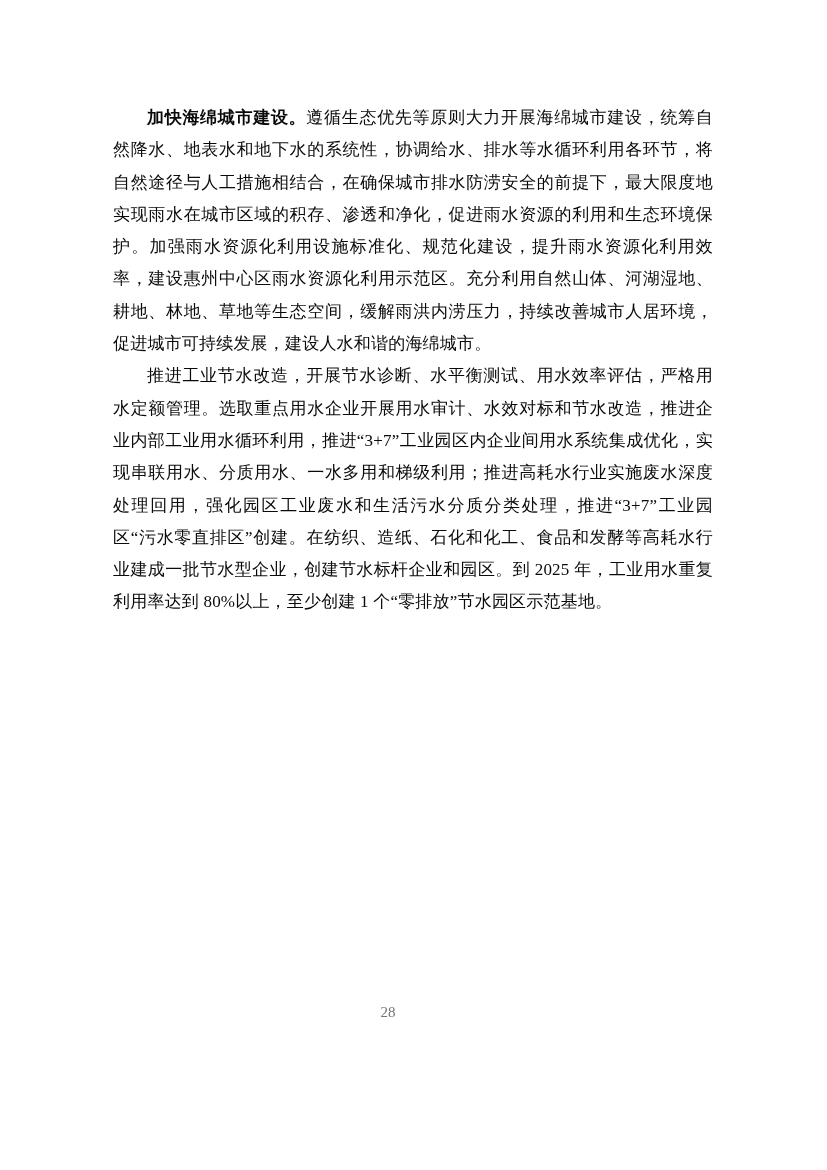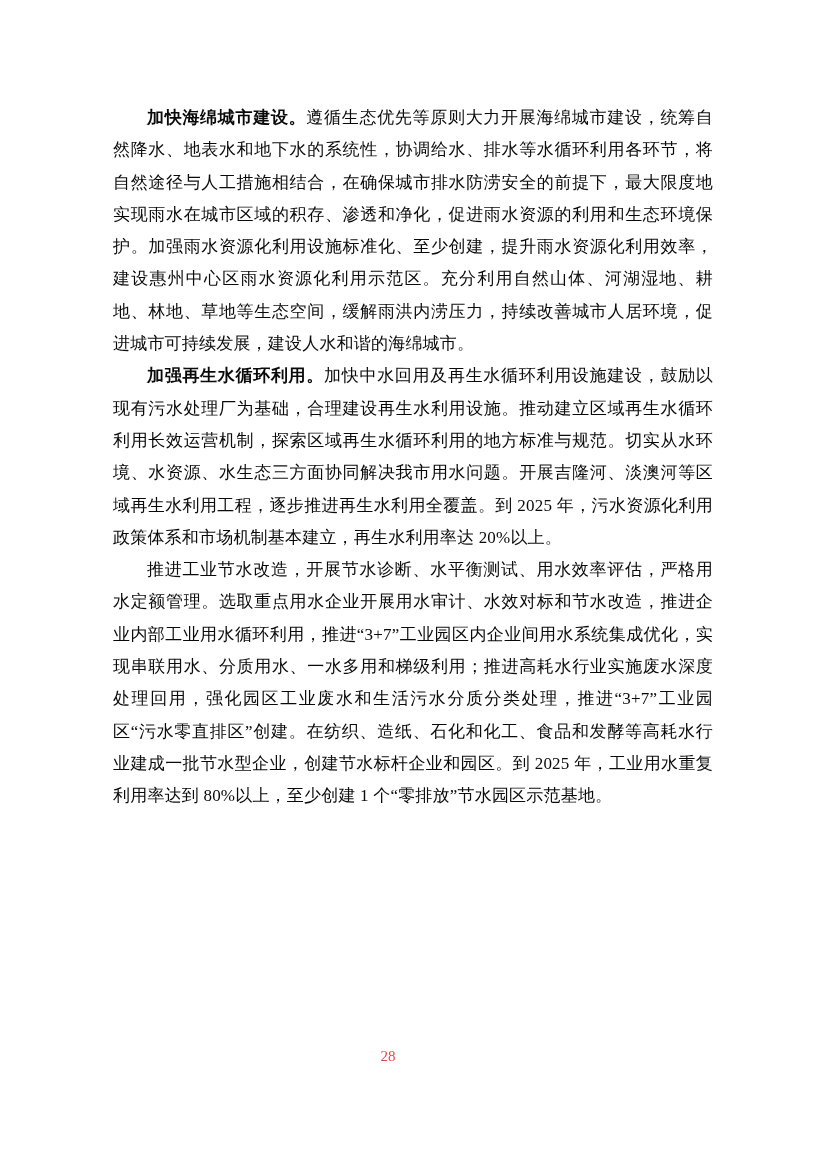--- a/index.html
+++ b/index.html
@@ -36,30 +36,29 @@
     text-indent: 2em;
     text-align: justify;
     text-justify: inter-ideograph;
   }
   .lead {
     font-weight: bold;
   }
   .page-number {
     position: absolute;
     left: 0;
-    top: 1048px;
+    top: 1004px;
     width: 776px;
     text-align: center;
     font-size: 15px;
-    color: #ef4444;
+    color: #737373;
   }
 </style>
 </head>
 <body>
 
 <div class="page">
   <div class="content">
-    <p class="para"><span class="lead">加快海绵城市建设。</span><span>遵循生态优先等原则大力开展海绵城市建设，统筹自然降水、地表水和地下水的系统性，协调给水、排水等水循环利用各环节，将自然途径与人工措施相结合，在确保城市排水防涝安全的前提下，最大限度地实现雨水在城市区域的积存、渗透和净化，促进雨水资源的利用和生态环境保护。加强雨水资源化利用设施标准化、至少创建，提升雨水资源化利用效率，建设惠州中心区雨水资源化利用示范区。充分利用自然山体、河湖湿地、耕地、林地、草地等生态空间，缓解雨洪内涝压力，持续改善城市人居环境，促进城市可持续发展，建设人水和谐的海绵城市。</span></p>
-    <p class="para"><span class="lead">加强再生水循环利用。</span><span>加快中水回用及再生水循环利用设施建设，鼓励以现有污水处理厂为基础，合理建设再生水利用设施。推动建立区域再生水循环利用长效运营机制，探索区域再生水循环利用的地方标准与规范。切实从水环境、水资源、水生态三方面协同解决我市用水问题。开展吉隆河、淡澳河等区域再生水利用工程，逐步推进再生水利用全覆盖。到 2025 年，污水资源化利用政策体系和市场机制基本建立，再生水利用率达 20%以上。</span></p>
+    <p class="para"><span class="lead">加快海绵城市建设。</span><span>遵循生态优先等原则大力开展海绵城市建设，统筹自然降水、地表水和地下水的系统性，协调给水、排水等水循环利用各环节，将自然途径与人工措施相结合，在确保城市排水防涝安全的前提下，最大限度地实现雨水在城市区域的积存、渗透和净化，促进雨水资源的利用和生态环境保护。加强雨水资源化利用设施标准化、规范化建设，提升雨水资源化利用效率，建设惠州中心区雨水资源化利用示范区。充分利用自然山体、河湖湿地、耕地、林地、草地等生态空间，缓解雨洪内涝压力，持续改善城市人居环境，促进城市可持续发展，建设人水和谐的海绵城市。</span></p>
     <p class="para"><span class="lead"></span><span>推进工业节水改造，开展节水诊断、水平衡测试、用水效率评估，严格用水定额管理。选取重点用水企业开展用水审计、水效对标和节水改造，推进企业内部工业用水循环利用，推进“3+7”工业园区内企业间用水系统集成优化，实现串联用水、分质用水、一水多用和梯级利用；推进高耗水行业实施废水深度处理回用，强化园区工业废水和生活污水分质分类处理，推进“3+7”工业园区“污水零直排区”创建。在纺织、造纸、石化和化工、食品和发酵等高耗水行业建成一批节水型企业，创建节水标杆企业和园区。到 2025 年，工业用水重复利用率达到 80%以上，至少创建 1 个“零排放”节水园区示范基地。</span></p>
   </div>
   <div class="page-number">28</div>
 </div>
 
 </body></html>

